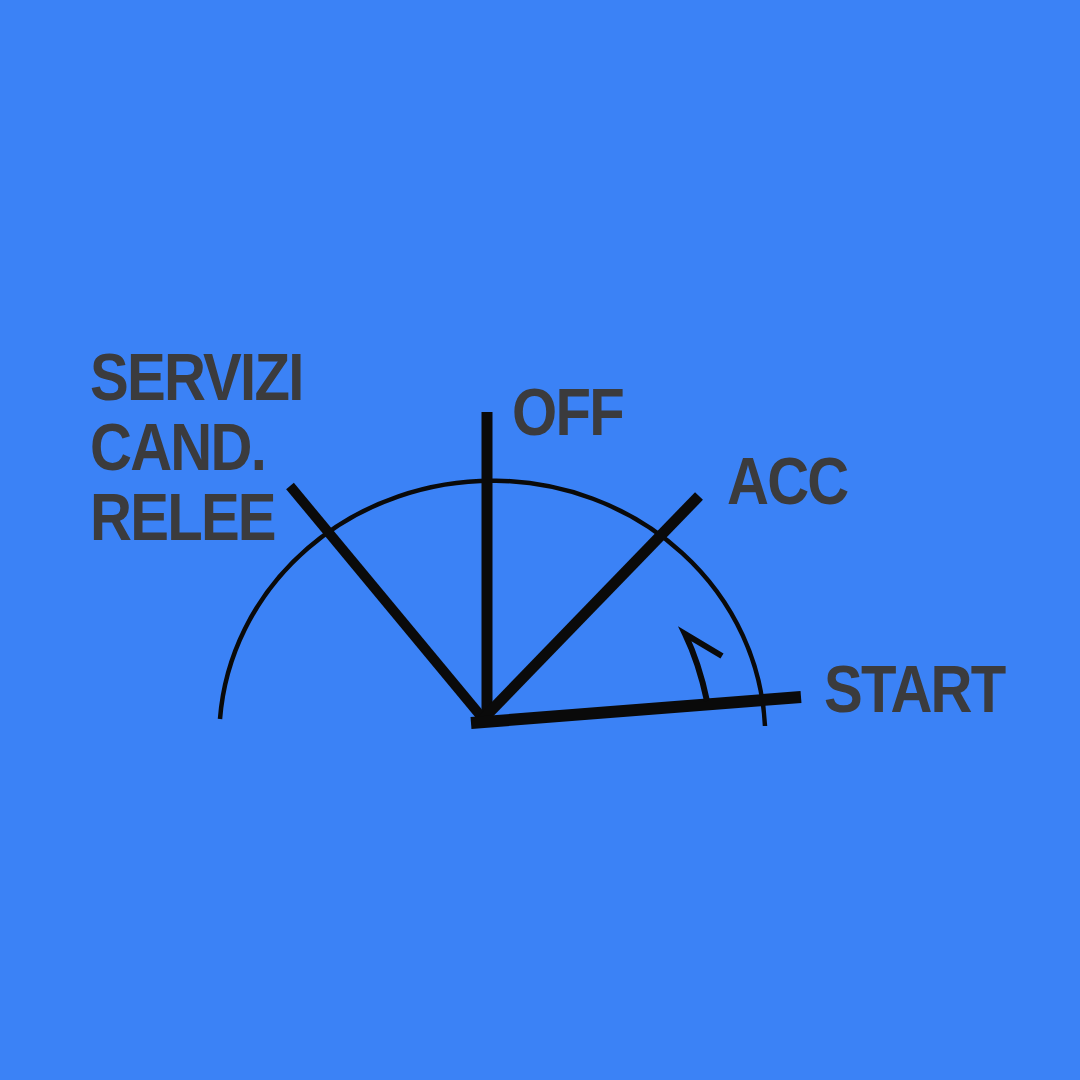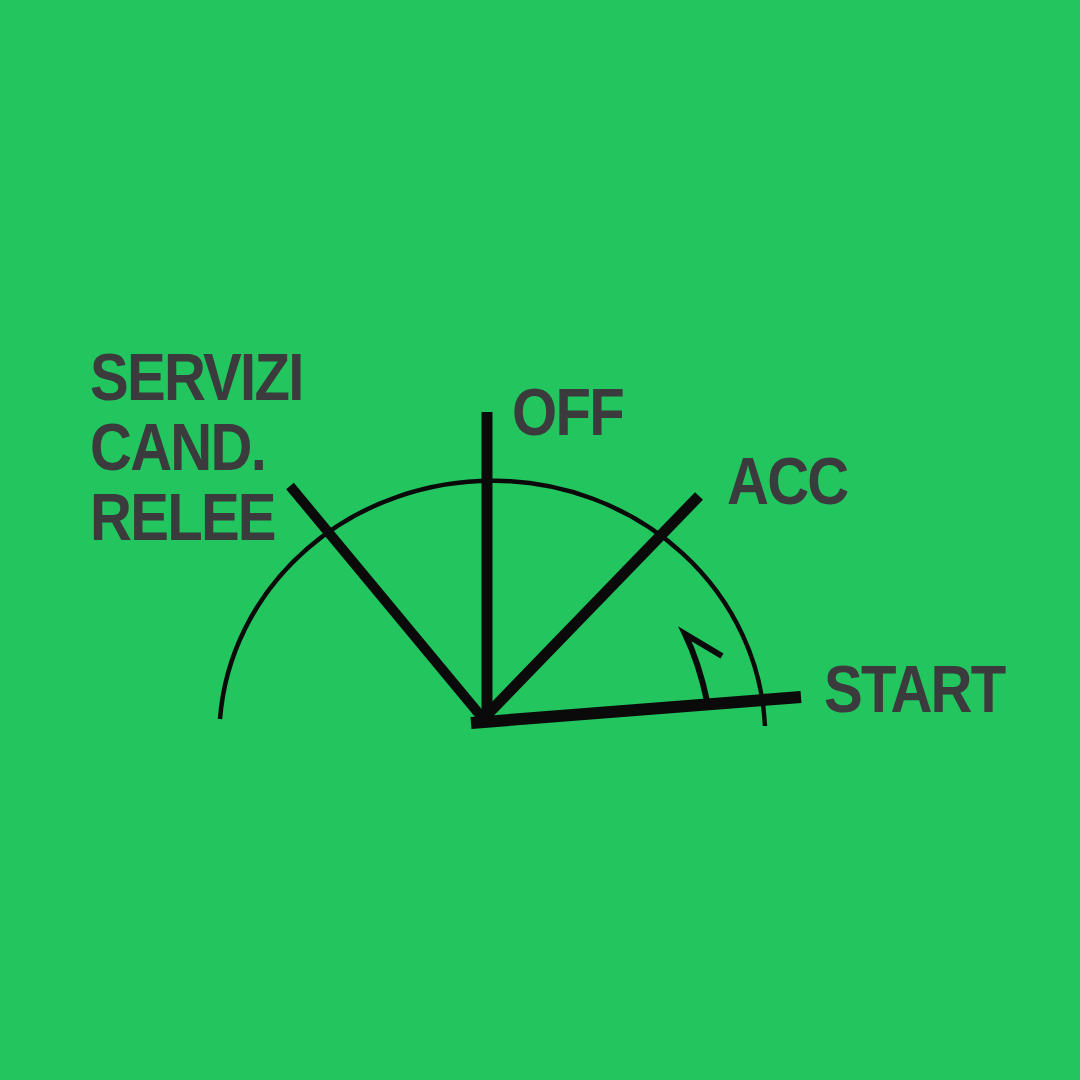--- a/index.html
+++ b/index.html
@@ -4,21 +4,21 @@
 <style>
   html, body {
     margin: 0;
     padding: 0;
     background: #ffffff;
   }
   .canvas {
     position: relative;
     width: 1080px;
     height: 1080px;
-    background: #22c55e;
+    background: #3b82f6;
     overflow: hidden;
     font-family: "Liberation Sans", sans-serif;
   }
   .diagram-svg {
     position: absolute;
     left: 0;
     top: 0;
     width: 1080px;
     height: 1080px;
   }

